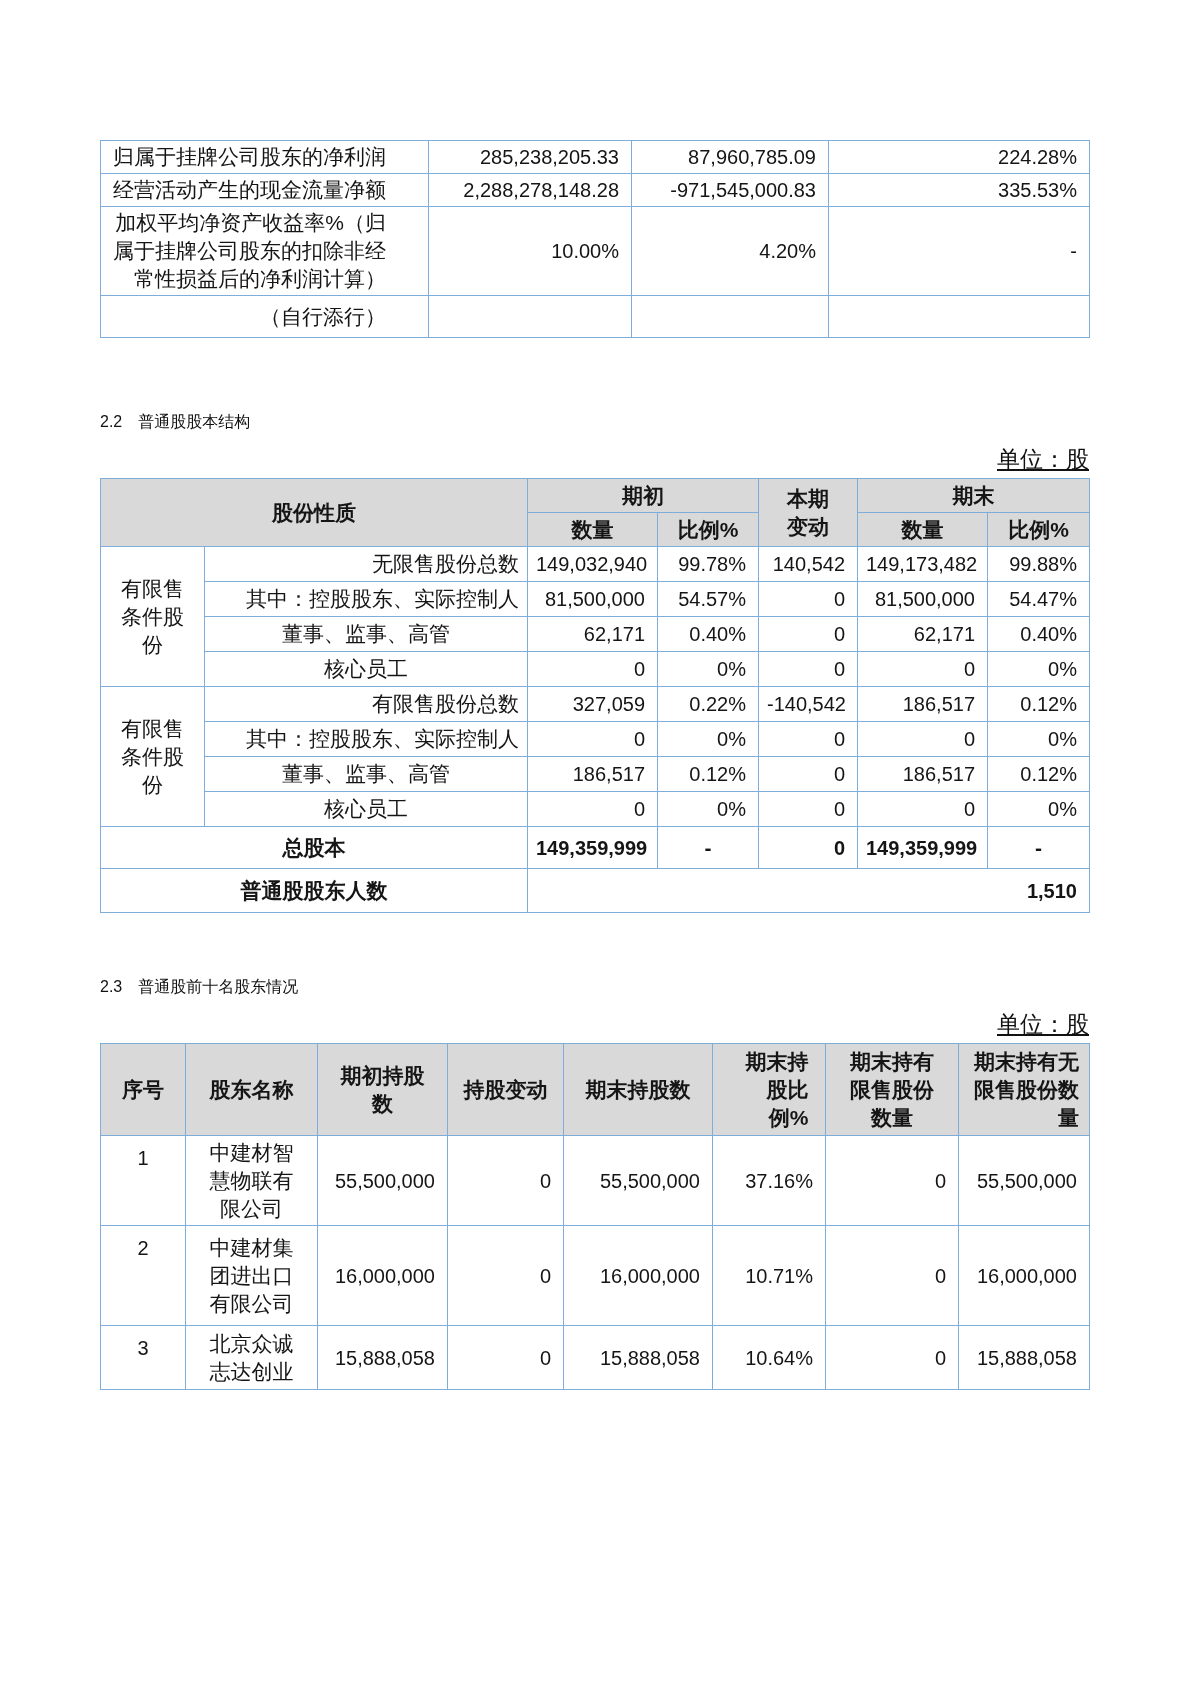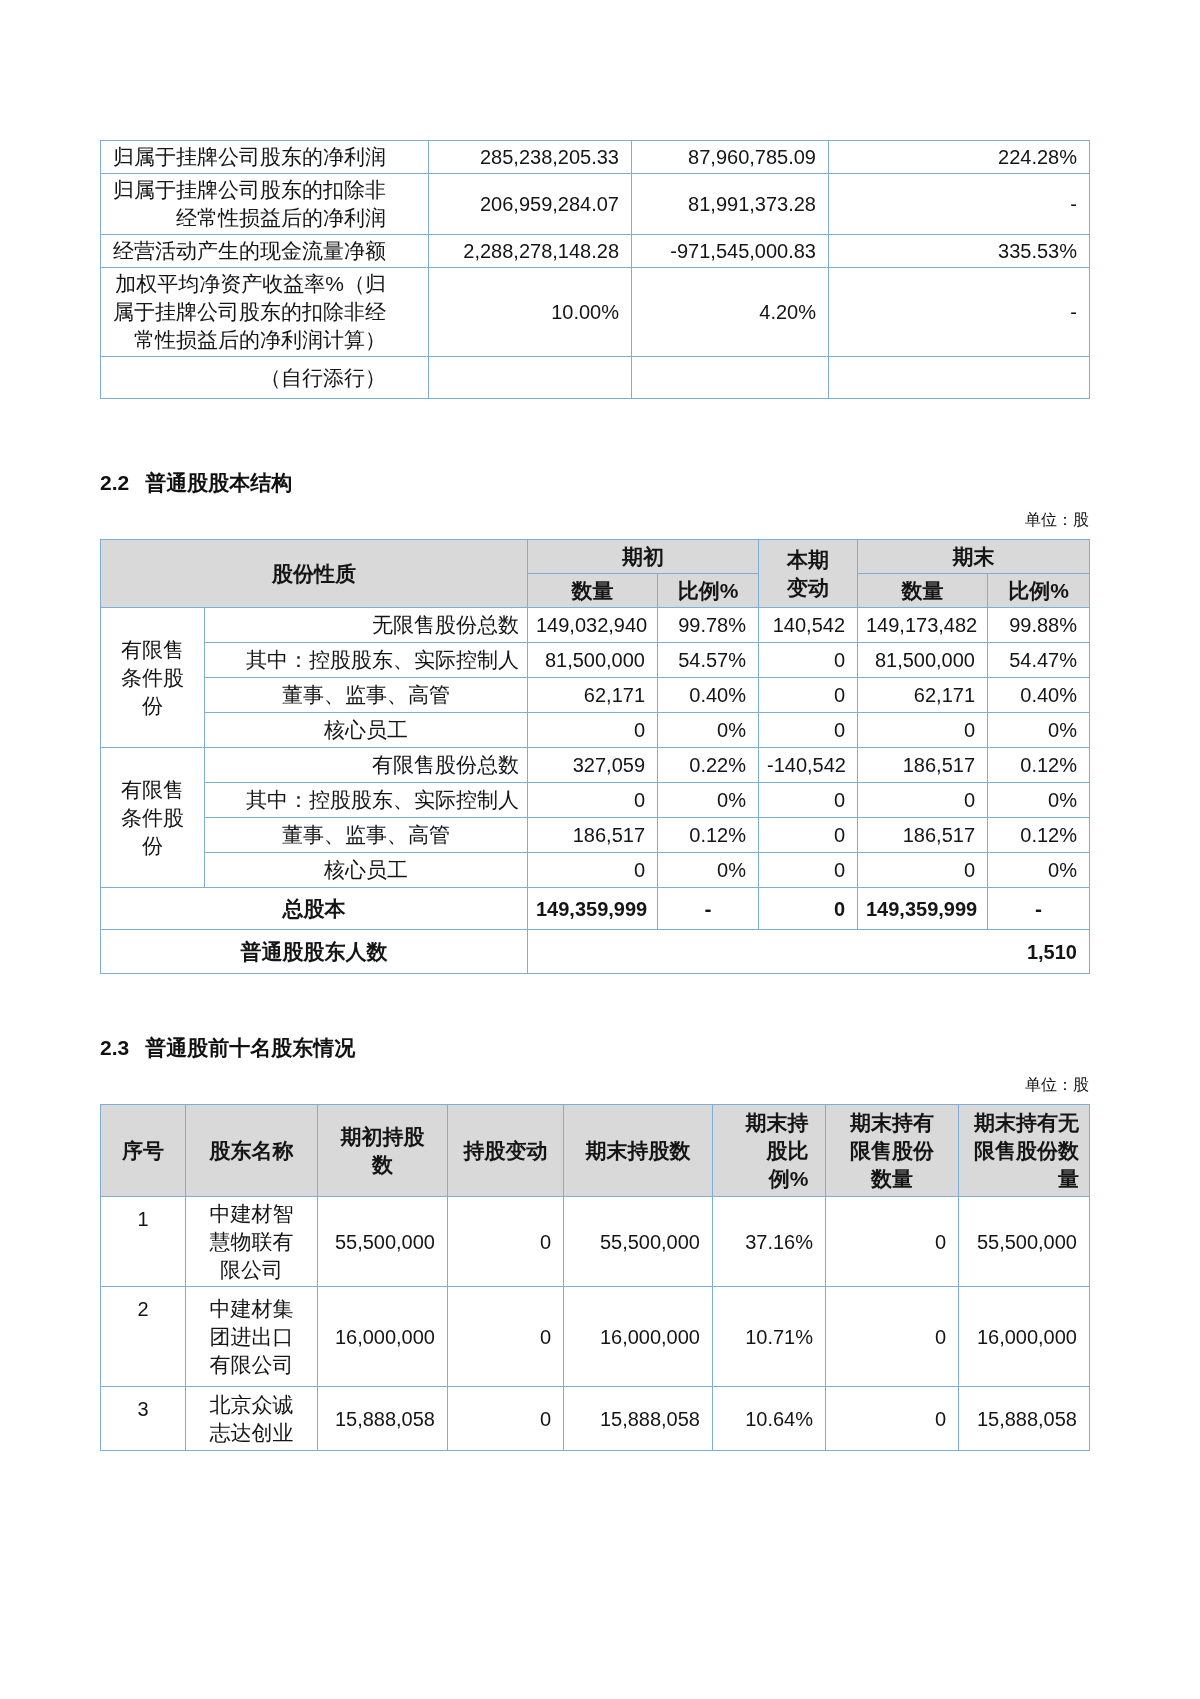--- a/index.html
+++ b/index.html
@@ -52,31 +52,32 @@
   .lbl {
     text-align: right;
     padding-left: 10px;
     padding-right: 42px;
   }
   .ctr { text-align: center; }
   .bold { font-weight: bold; }
 
   
   .sec-heading {
-    font-size: 21px;
-    font-weight: bold;
+    font-size: 16px;
+    font-weight: normal;
     color: #111;
     line-height: 28px;
   }
   .sec-heading .sec-num { margin-right: 16px; }
   .unit-line {
     text-align: right;
-    font-size: 16px;
+    font-size: 23px;
     line-height: 26px;
     margin: 10px 0 6px 0;
+    text-decoration: underline;
   }
 
   
   .w66  { display: inline-block; width: 66px;  text-align: center; }
   .w44  { display: inline-block; width: 44px;  text-align: center; }
   .w90  { display: inline-block; width: 90px;  text-align: center; }
   .w79  { display: inline-block; width: 79px;  text-align: right; }
   .w91  { display: inline-block; width: 91px;  text-align: center; }
   .w110 { display: inline-block; width: 110px; text-align: right; }
 
@@ -99,26 +100,20 @@
           <col style="width:203px">
           <col style="width:197px">
           <col style="width:261px">
       </colgroup>
       <tbody>
         <tr style="height:32px">
           <td class="lbl">归属于挂牌公司股东的净利润</td>
           <td class="num">285,238,205.33</td>
           <td class="num">87,960,785.09</td>
           <td class="num">224.28%</td>
-        </tr>
-        <tr style="height:60px">
-          <td class="lbl">归属于挂牌公司股东的扣除非经常性损益后的净利润</td>
-          <td class="num">206,959,284.07</td>
-          <td class="num">81,991,373.28</td>
-          <td class="num">-</td>
         </tr>
         <tr style="height:32px">
           <td class="lbl">经营活动产生的现金流量净额</td>
           <td class="num">2,288,278,148.28</td>
           <td class="num">-971,545,000.83</td>
           <td class="num">335.53%</td>
         </tr>
         <tr style="height:88px">
           <td class="lbl">加权平均净资产收益率%（归属于挂牌公司股东的扣除非经常性损益后的净利润计算）</td>
           <td class="num">10.00%</td>

